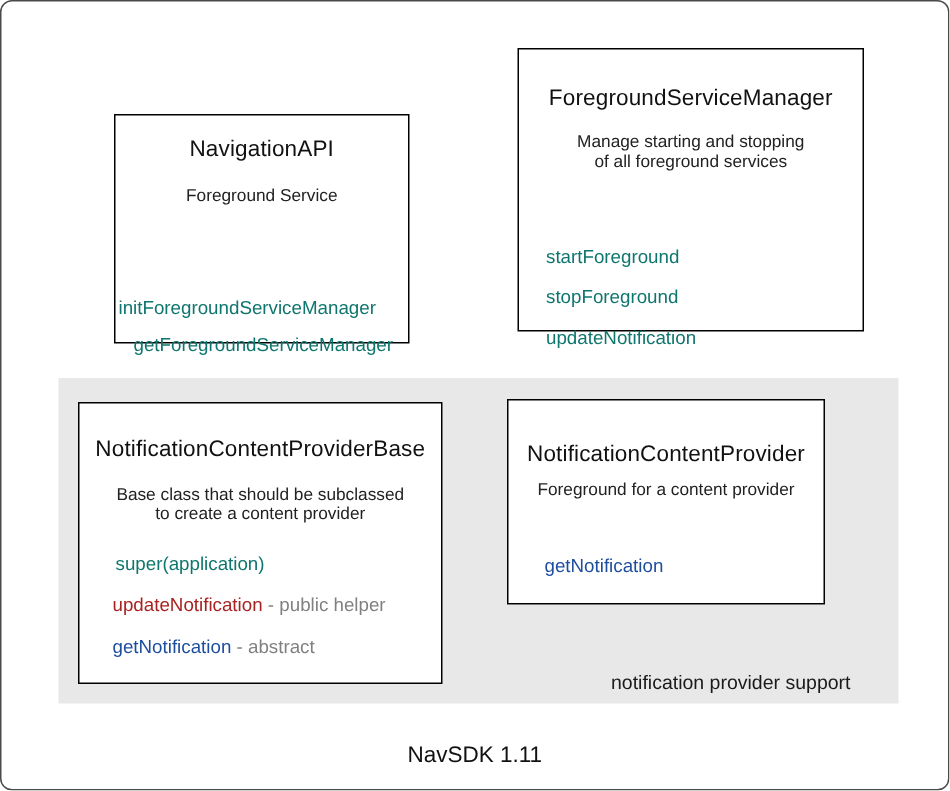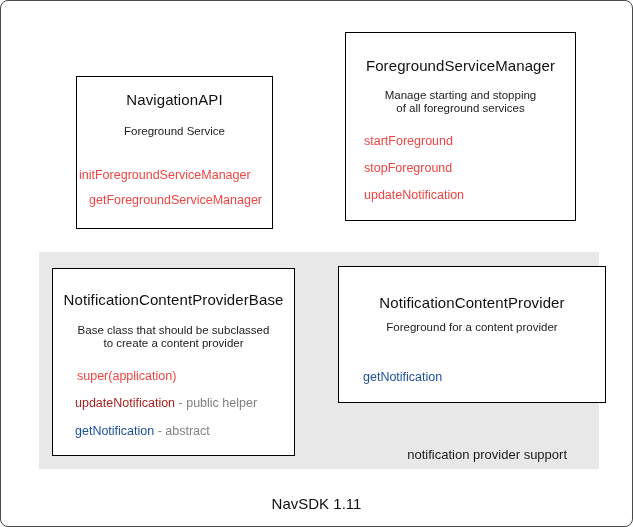--- a/index.html
+++ b/index.html
@@ -42,21 +42,21 @@
     text-align: center;
     font-size: 11.5px;
     line-height: 13px;
     color: #222;
   }
   .method {
     position: absolute;
     font-size: 12.5px;
     white-space: nowrap;
   }
-  .m-green { color: #ef4444; }
+  .m-green { color: #0f766e; margin-top: 30px; }
   .m-red   { color: #a92222; }
   .m-blue  { color: #1d4e9e; }
   .m-suffix { color: #808080; }
   .group-label {
     position: absolute;
     right: 65px; top: 446px;
     font-size: 13px;
     color: #1a1a1a;
   }
   .caption {
@@ -64,21 +64,21 @@
     left: 0; top: 494px;
     width: 100%;
     text-align: center;
     font-size: 15px;
     color: #111;
   }
   
   #box-navigation-api { left: 75px; top: 75px; width: 197px; height: 153px; }
   #box-fsm            { left: 344px; top: 31px; width: 231px; height: 189px; }
   #box-ncpb           { left: 51px; top: 267px; width: 243px; height: 188px; }
-  #box-ncp            { left: 337px; top: 265px; width: 268px; height: 137px; text-decoration: underline; }
+  #box-ncp            { left: 337px; top: 265px; width: 212px; height: 137px; text-decoration: underline; }
 </style>
 </head>
 <body>
 
 <div class="canvas">
 
   <div class="group-region"></div>
 
   <div class="box" id="box-navigation-api">
     <div class="box-title" style="top:14px;">NavigationAPI</div>

